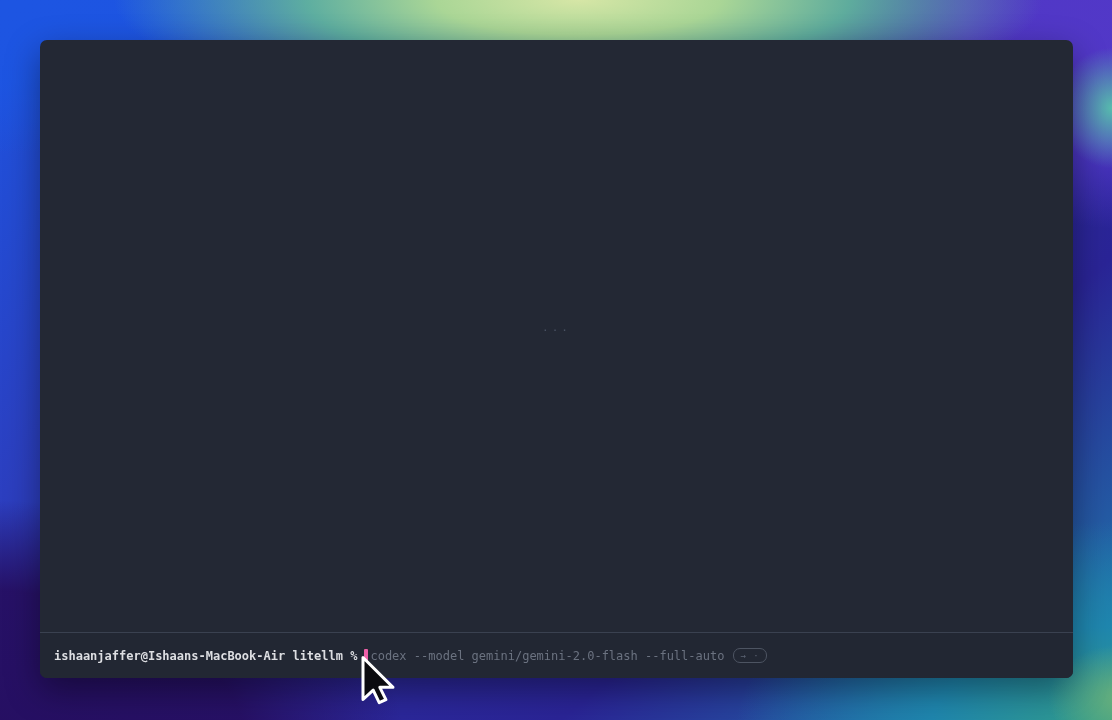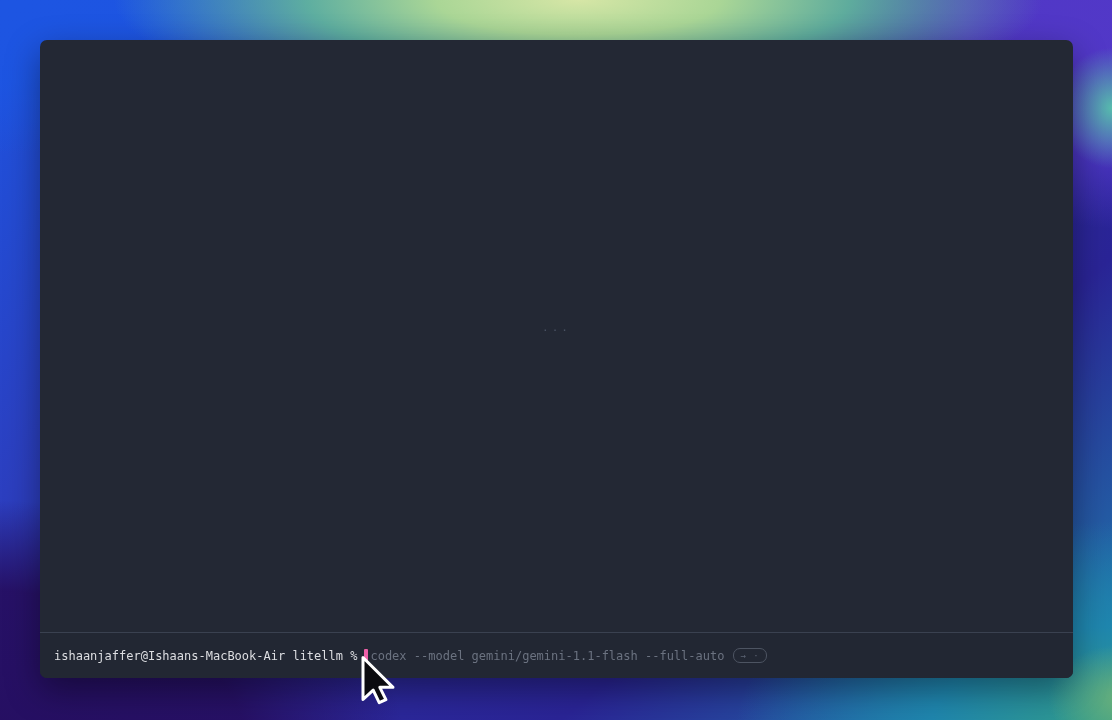--- a/index.html
+++ b/index.html
@@ -58,21 +58,21 @@
     background: #222733;
   }
   .prompt-line {
     display: flex;
     align-items: center;
     font-size: 12px;
     white-space: pre;
   }
   .prompt-label {
     color: #dddee2;
-    font-weight: normal;
+    font-weight: bold;
   }
   .text-caret {
     display: inline-block;
     width: 4px; height: 14px;
     margin-left: 7px;
     margin-right: 2px;
     border-radius: 1px;
   }
   .command-suggestion {
     color: #6b7280;
@@ -107,21 +107,21 @@
 <div class="terminal-window">
 
   <div class="terminal-output">
     <span class="loading-dots">···</span>
   </div>
 
   <div class="prompt-bar">
     <div class="prompt-line">
       <span class="prompt-label">ishaanjaffer@Ishaans-MacBook-Air litellm %</span>
       <span class="text-caret" style="background: rgb(238, 95, 168);"></span>
-      <span class="command-suggestion">codex --model gemini/gemini-1.1-flash --full-auto</span>
+      <span class="command-suggestion">codex --model gemini/gemini-2.0-flash --full-auto</span>
       <span class="accept-hint-badge">→ ·</span>
     </div>
   </div>
 
 </div>
 
 <svg class="mouse-pointer" viewBox="0 0 24 33" xmlns="http://www.w3.org/2000/svg">
   <path d="M2 1.5 L2 29.5 L8.8 23.2 L12.8 31.6 L17.3 29.6 L13.2 21.4 L22 21.4 Z" fill="#0b0b0f" stroke="#ffffff" stroke-width="2" stroke-linejoin="round"></path>
 </svg>
 

